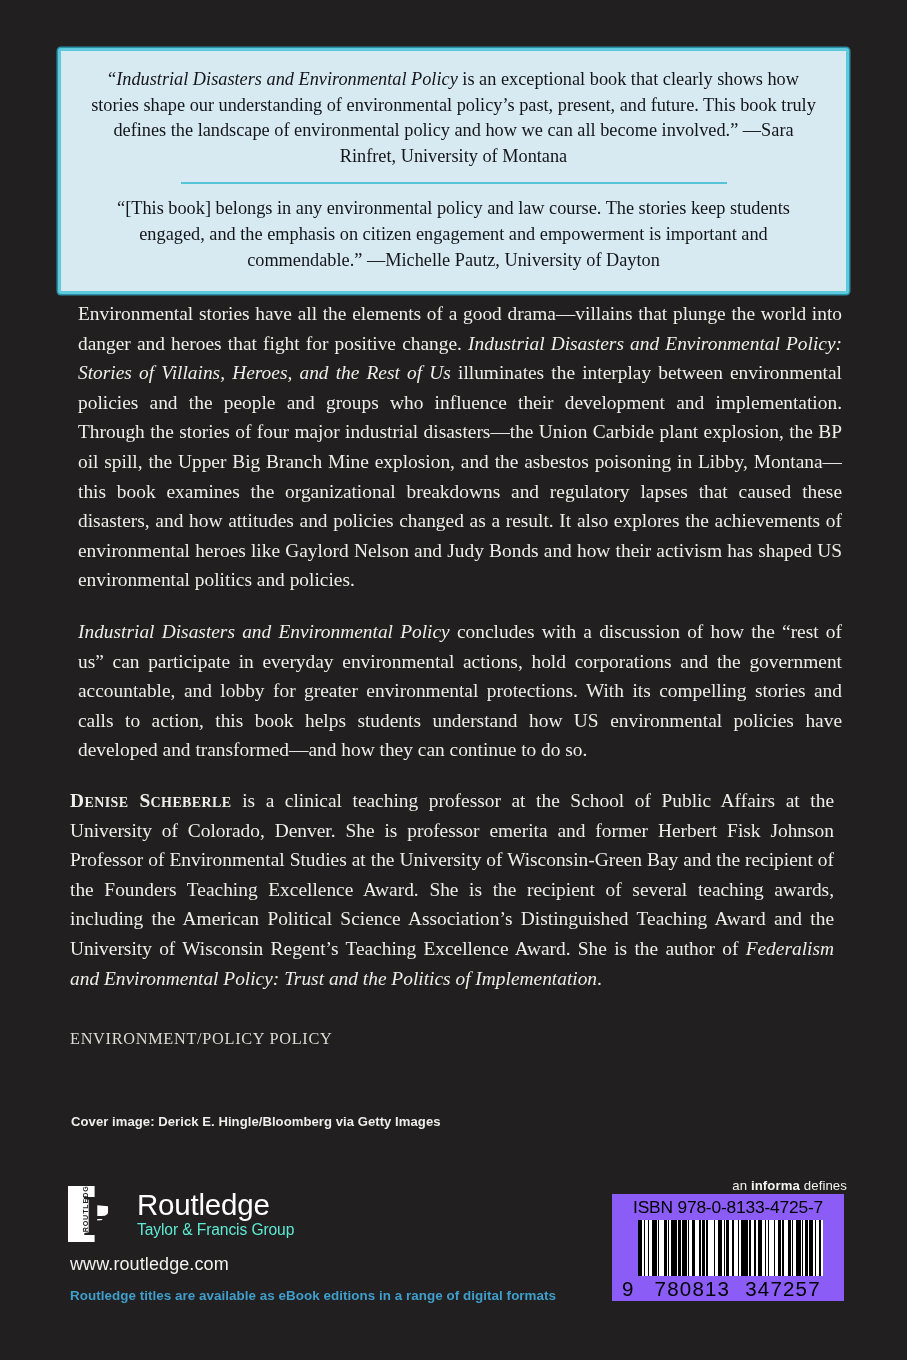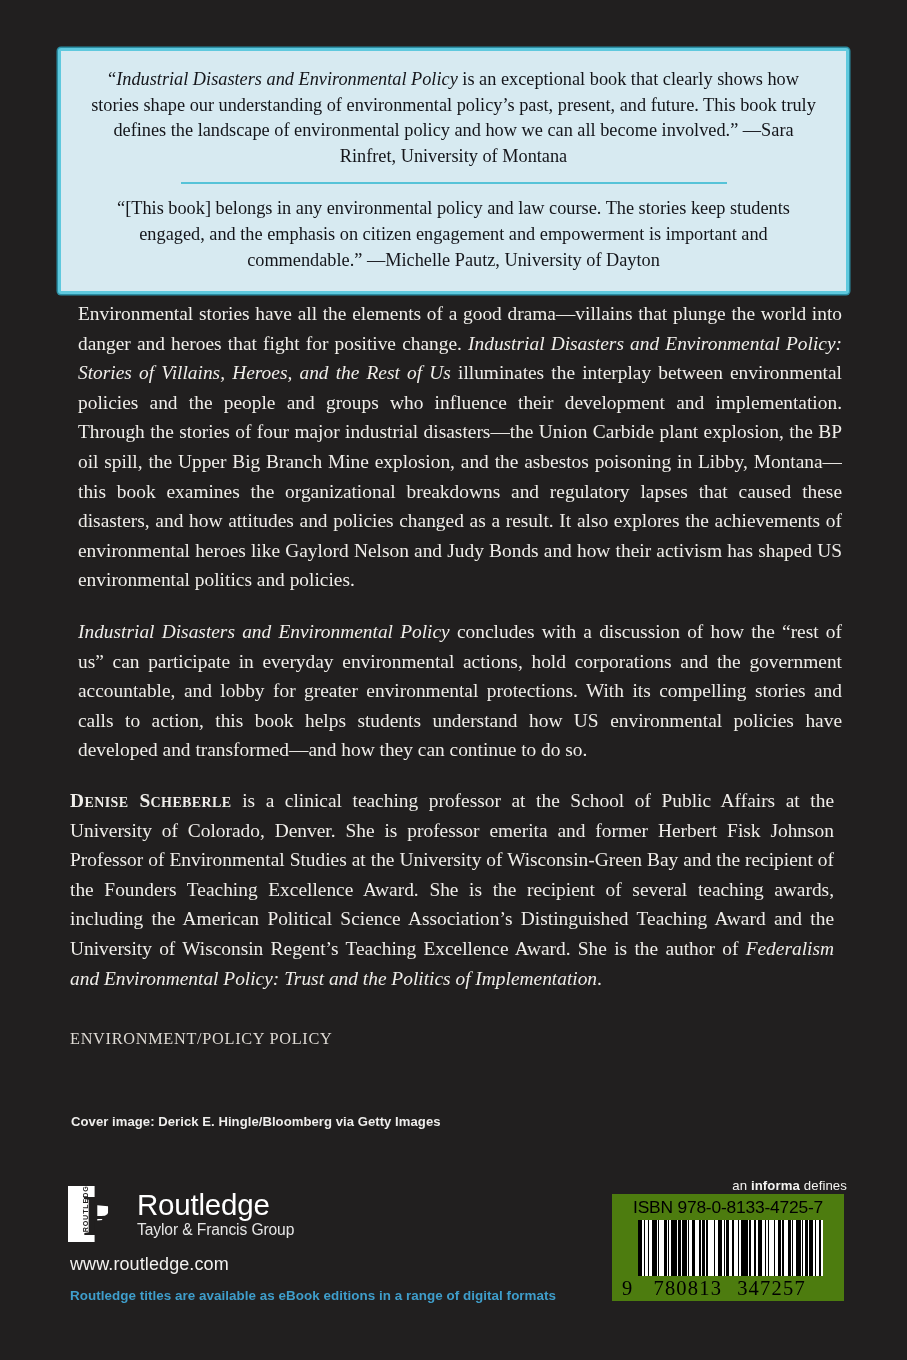--- a/index.html
+++ b/index.html
@@ -153,21 +153,21 @@
     padding-top: 3px;
   }
   .logo-name {
     color: #ffffff;
     font-family: "Liberation Sans", sans-serif;
     font-size: 29.5px;
     line-height: 31px;
     letter-spacing: -0.2px;
   }
   .logo-sub {
-    color: #e5e5e5;
+    color: #5eead4;
     font-family: "Liberation Sans", sans-serif;
     font-size: 15.6px;
     line-height: 19px;
     letter-spacing: -0.1px;
   }
   .site-url {
     position: absolute;
     left: 70px;
     top: 1254px;
     color: #f2f1ef;
@@ -197,21 +197,21 @@
     letter-spacing: 0.1px;
   }
   .informa b { font-weight: bold; }
 
   .barcode-box {
     position: absolute;
     left: 612px;
     top: 1194px;
     width: 232px;
     height: 107px;
-    background: #4d7c0f;
+    background: #8b5cf6;
     box-sizing: border-box;
     padding: 2px 0 0 0;
     overflow: hidden;
   }
   .isbn-text {
     text-align: center;
     color: #000;
     font-family: "Liberation Sans", sans-serif;
     font-size: 17.4px;
     letter-spacing: -0.2px;
@@ -221,21 +221,21 @@
     margin: 2px 0 0 26px;
     width: 186px;
     height: 56px;
     display: flex;
     align-items: stretch;
   }
   .bars span { display: block; height: 100%; }
   .isbn-digits {
     margin-top: 1px;
     color: #000;
-    font-family: Liberation Serif, serif;
+    font-family: Liberation Sans, sans-serif;
     font-size: 20.5px;
     letter-spacing: 1.2px;
     padding-left: 10px;
   }
   .isbn-digits .g1 { margin-right: 20px; }
   .isbn-digits .g2 { margin-right: 15px; }
 </style>
 </head>
 <body>
 

